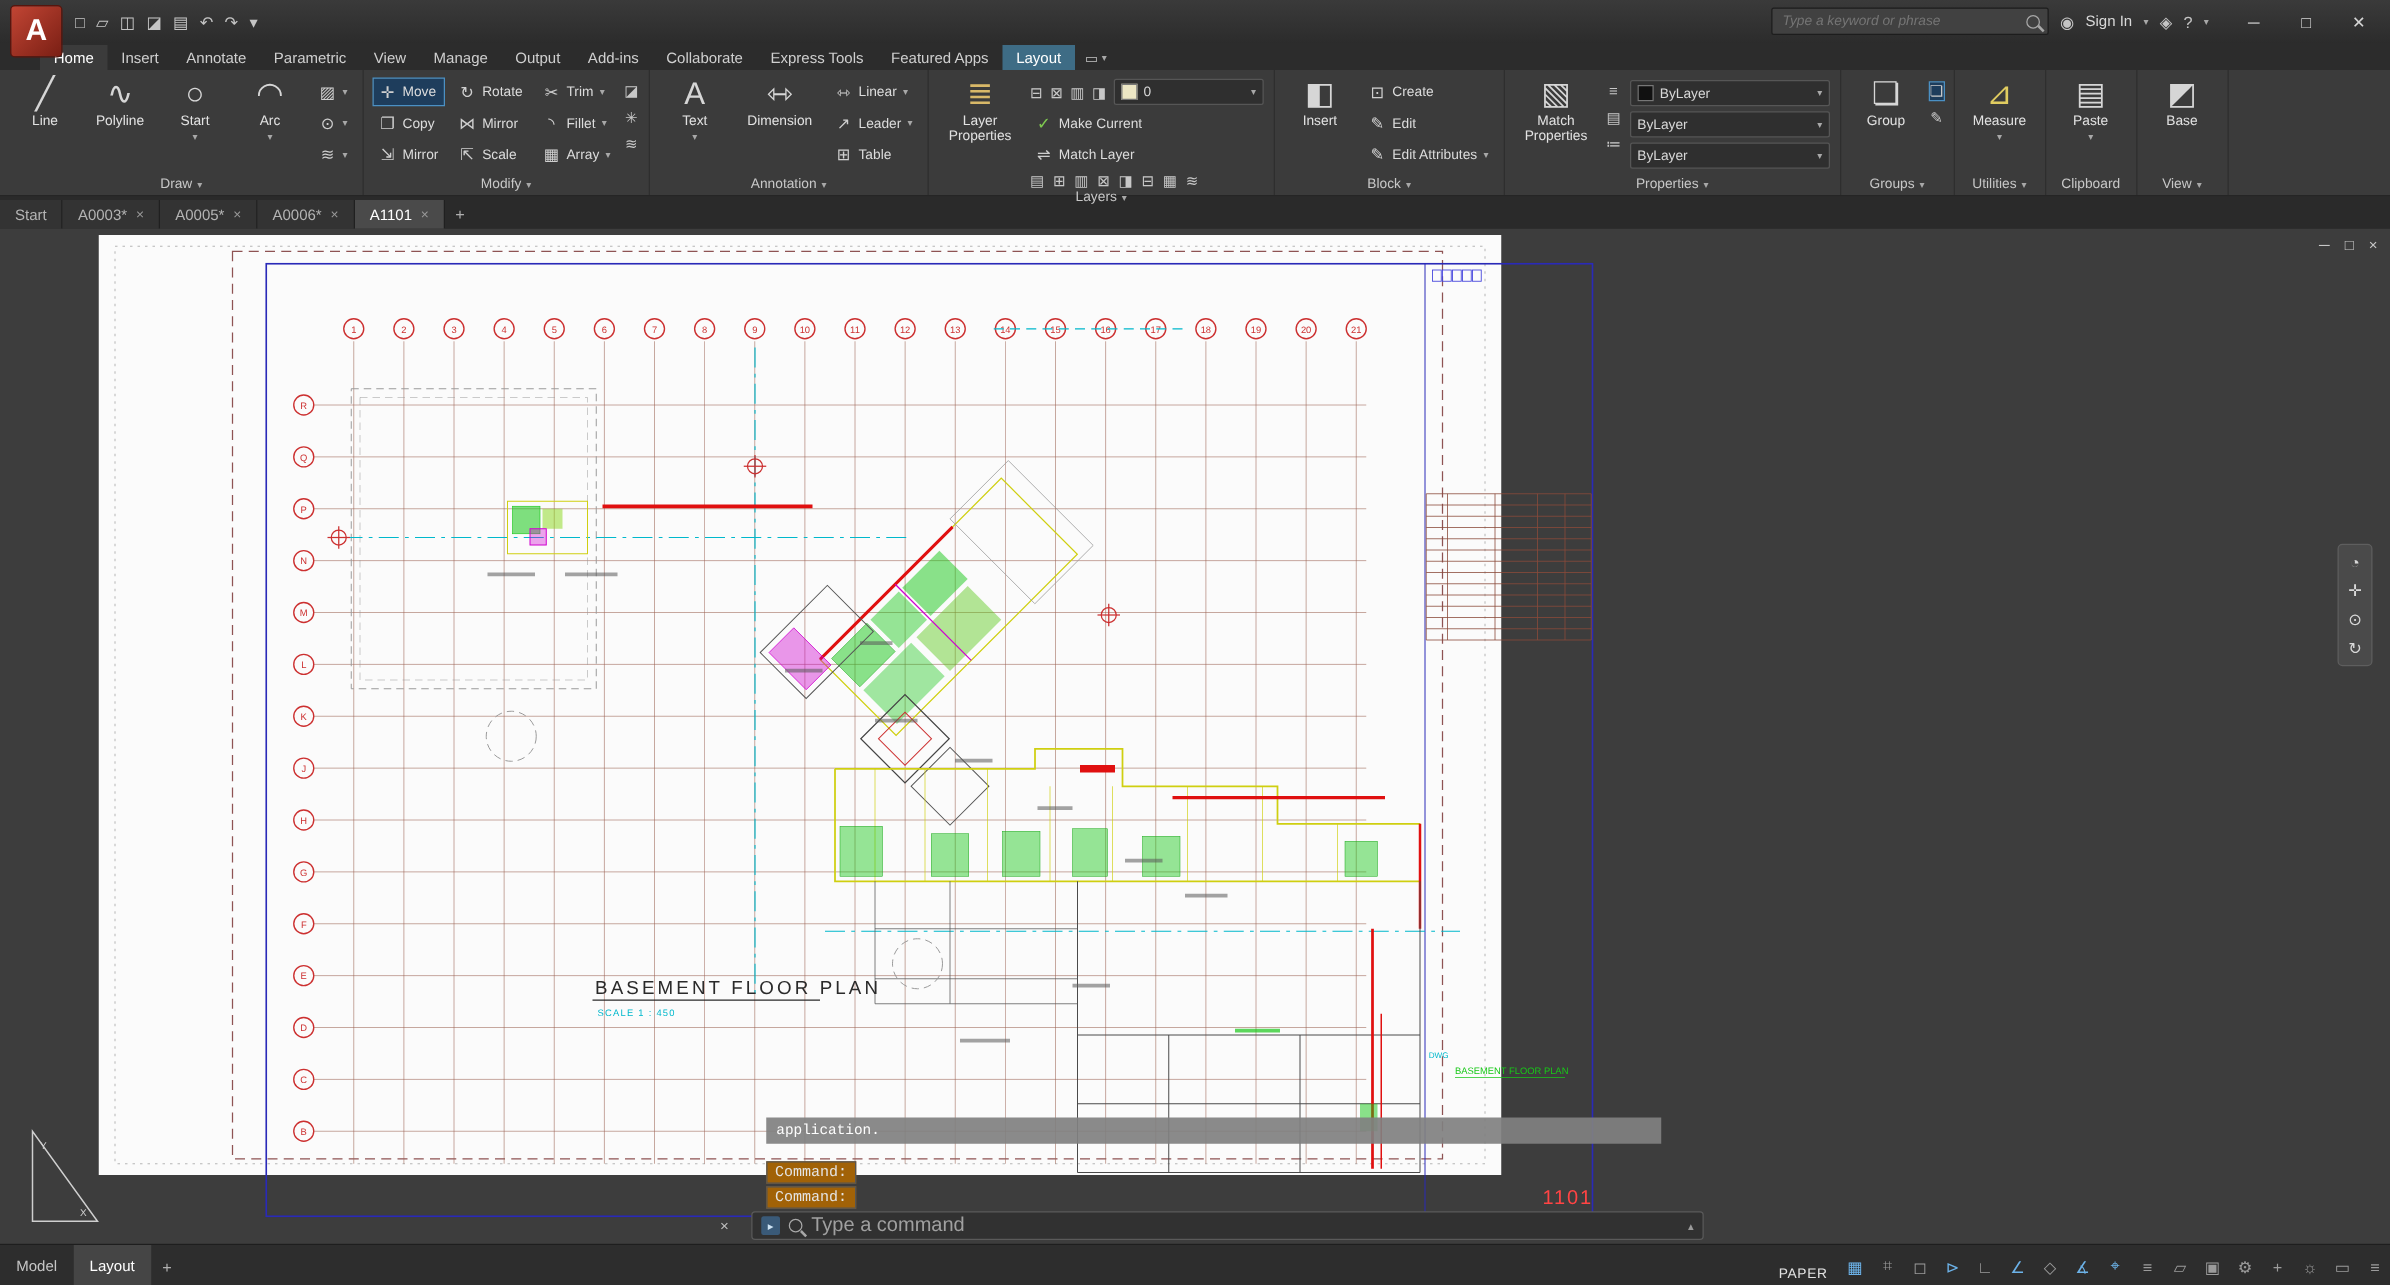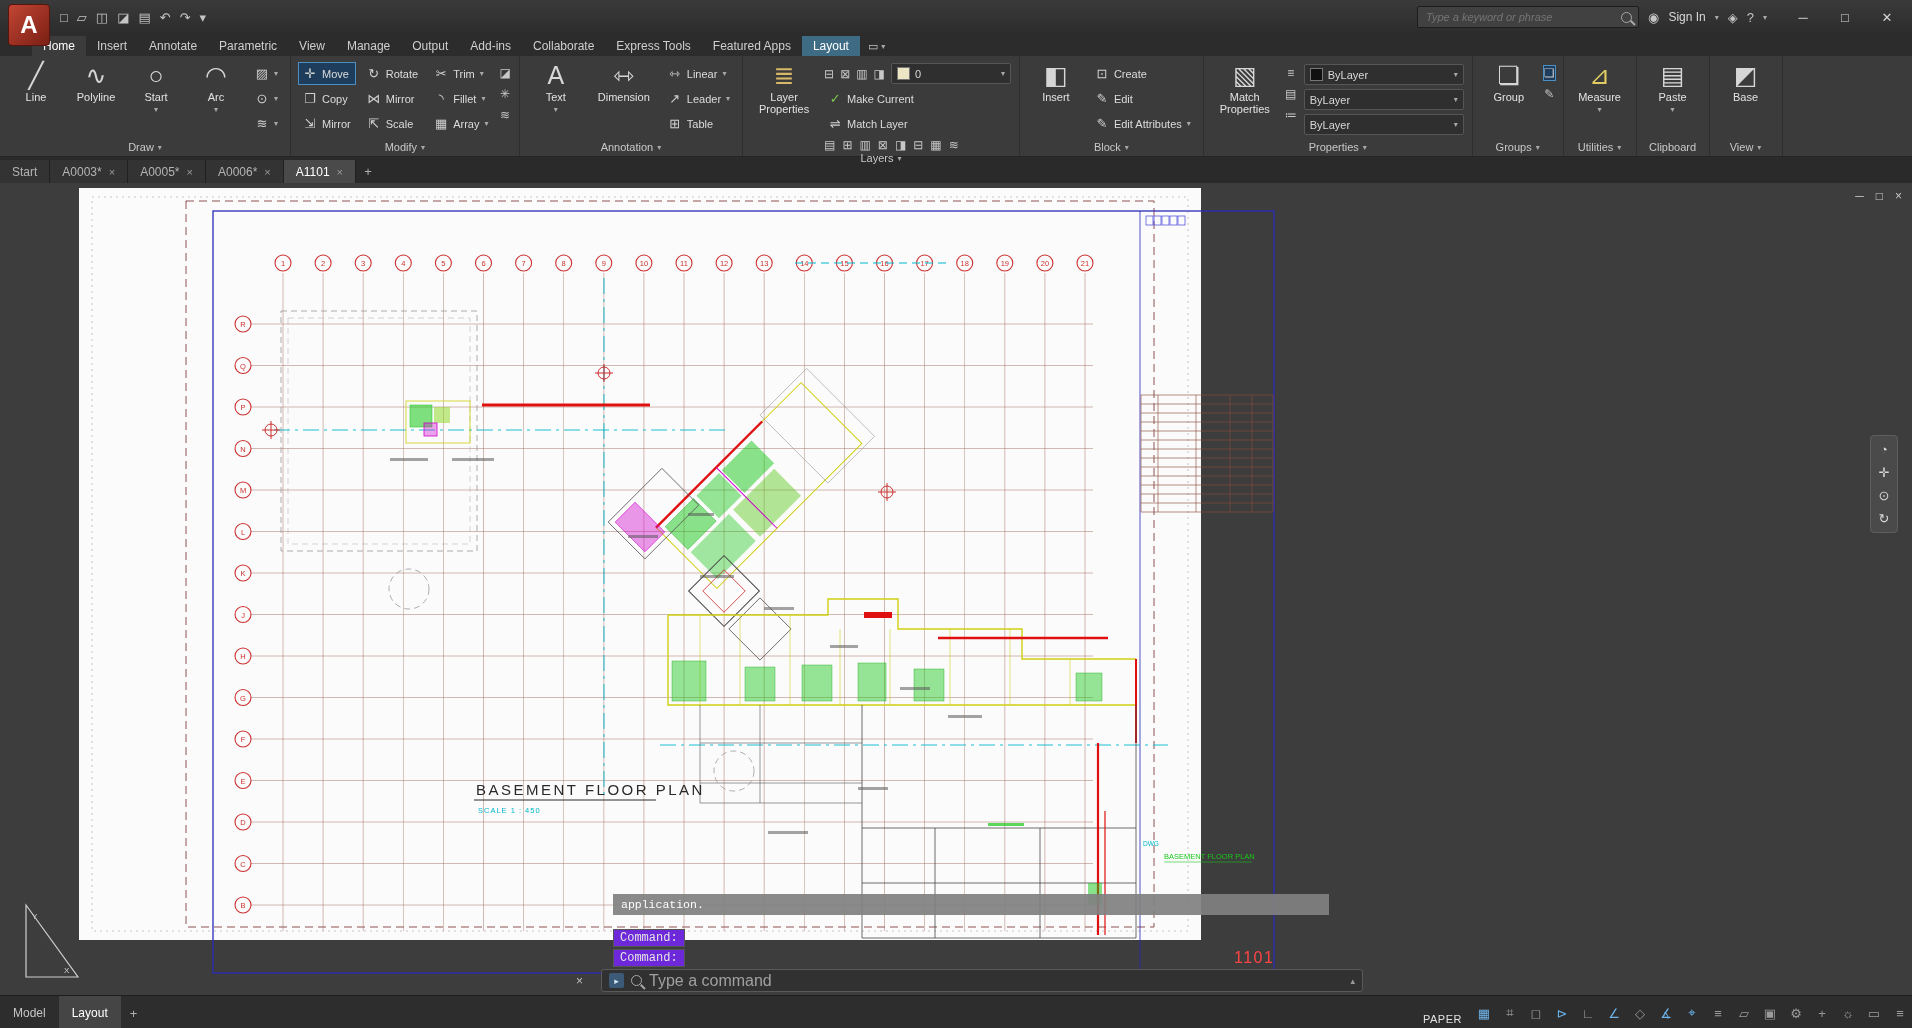--- a/index.html
+++ b/index.html
@@ -56,21 +56,21 @@
   .ftab.active{background:#4a4a4a;color:#fff}
   .ftx{color:#9a9a9a;font-size:11px}
   .ftadd{width:24px;height:23px;display:flex;align-items:center;justify-content:center;color:#b0b0b0;font-size:13px}
   
   .canvas{position:relative;height:812px;background:#3d3d3d;overflow:hidden}
   .canvas svg{position:absolute;left:0;top:0}
   .docbtns{position:absolute;right:10px;top:6px;display:flex;gap:12px;color:#c8c8c8;font-size:12px;z-index:3}
   .navbar{position:absolute;right:14px;top:252px;width:26px;padding:6px 0;background:rgba(86,86,86,.55);border:1px solid #5e5e5e;border-radius:4px;display:flex;flex-direction:column;align-items:center;gap:8px;color:#d8d8d8;font-size:13px;z-index:3}
   .trusted{position:absolute;left:613px;top:711px;width:700px;background:rgba(128,128,128,.92);color:#fdfdfd;
            font-family:"Liberation Mono",monospace;font-size:11.5px;line-height:15px;padding:3px 8px;z-index:4}
-  .cmdrow{position:absolute;left:613px;background:#6d28d9;border:1px solid #555;color:#e4e4e4;
+  .cmdrow{position:absolute;left:613px;background:#a16207;border:1px solid #555;color:#e4e4e4;
           font-family:"Liberation Mono",monospace;font-size:12px;padding:1px 6px;z-index:4}
   .cmdclose{position:absolute;left:576px;top:791px;color:#c0c0c0;font-size:12px;z-index:5}
   .cmdbar{position:absolute;left:601px;top:786px;width:762px;height:23px;background:#313131;border:1px solid #5a5a5a;border-radius:3px;
           display:flex;align-items:center;gap:7px;padding:0 7px;z-index:5;box-sizing:border-box}
   .cmdico{width:15px;height:15px;background:#3a5a78;border-radius:2px;color:#cfe4f4;font-size:9px;display:flex;align-items:center;justify-content:center}
   .cmdph{color:#a0a0a0;font-size:16px}
   .cmdup{margin-left:auto;color:#9a9a9a;font-size:9px}
   
   .statusbar{height:34px;background:#2d2d2d;border-top:1px solid #1e1e1e;display:flex;align-items:center}
   .sbtab{height:100%;display:flex;align-items:center;padding:0 13px;font-size:12px;color:#c6c6c6}

